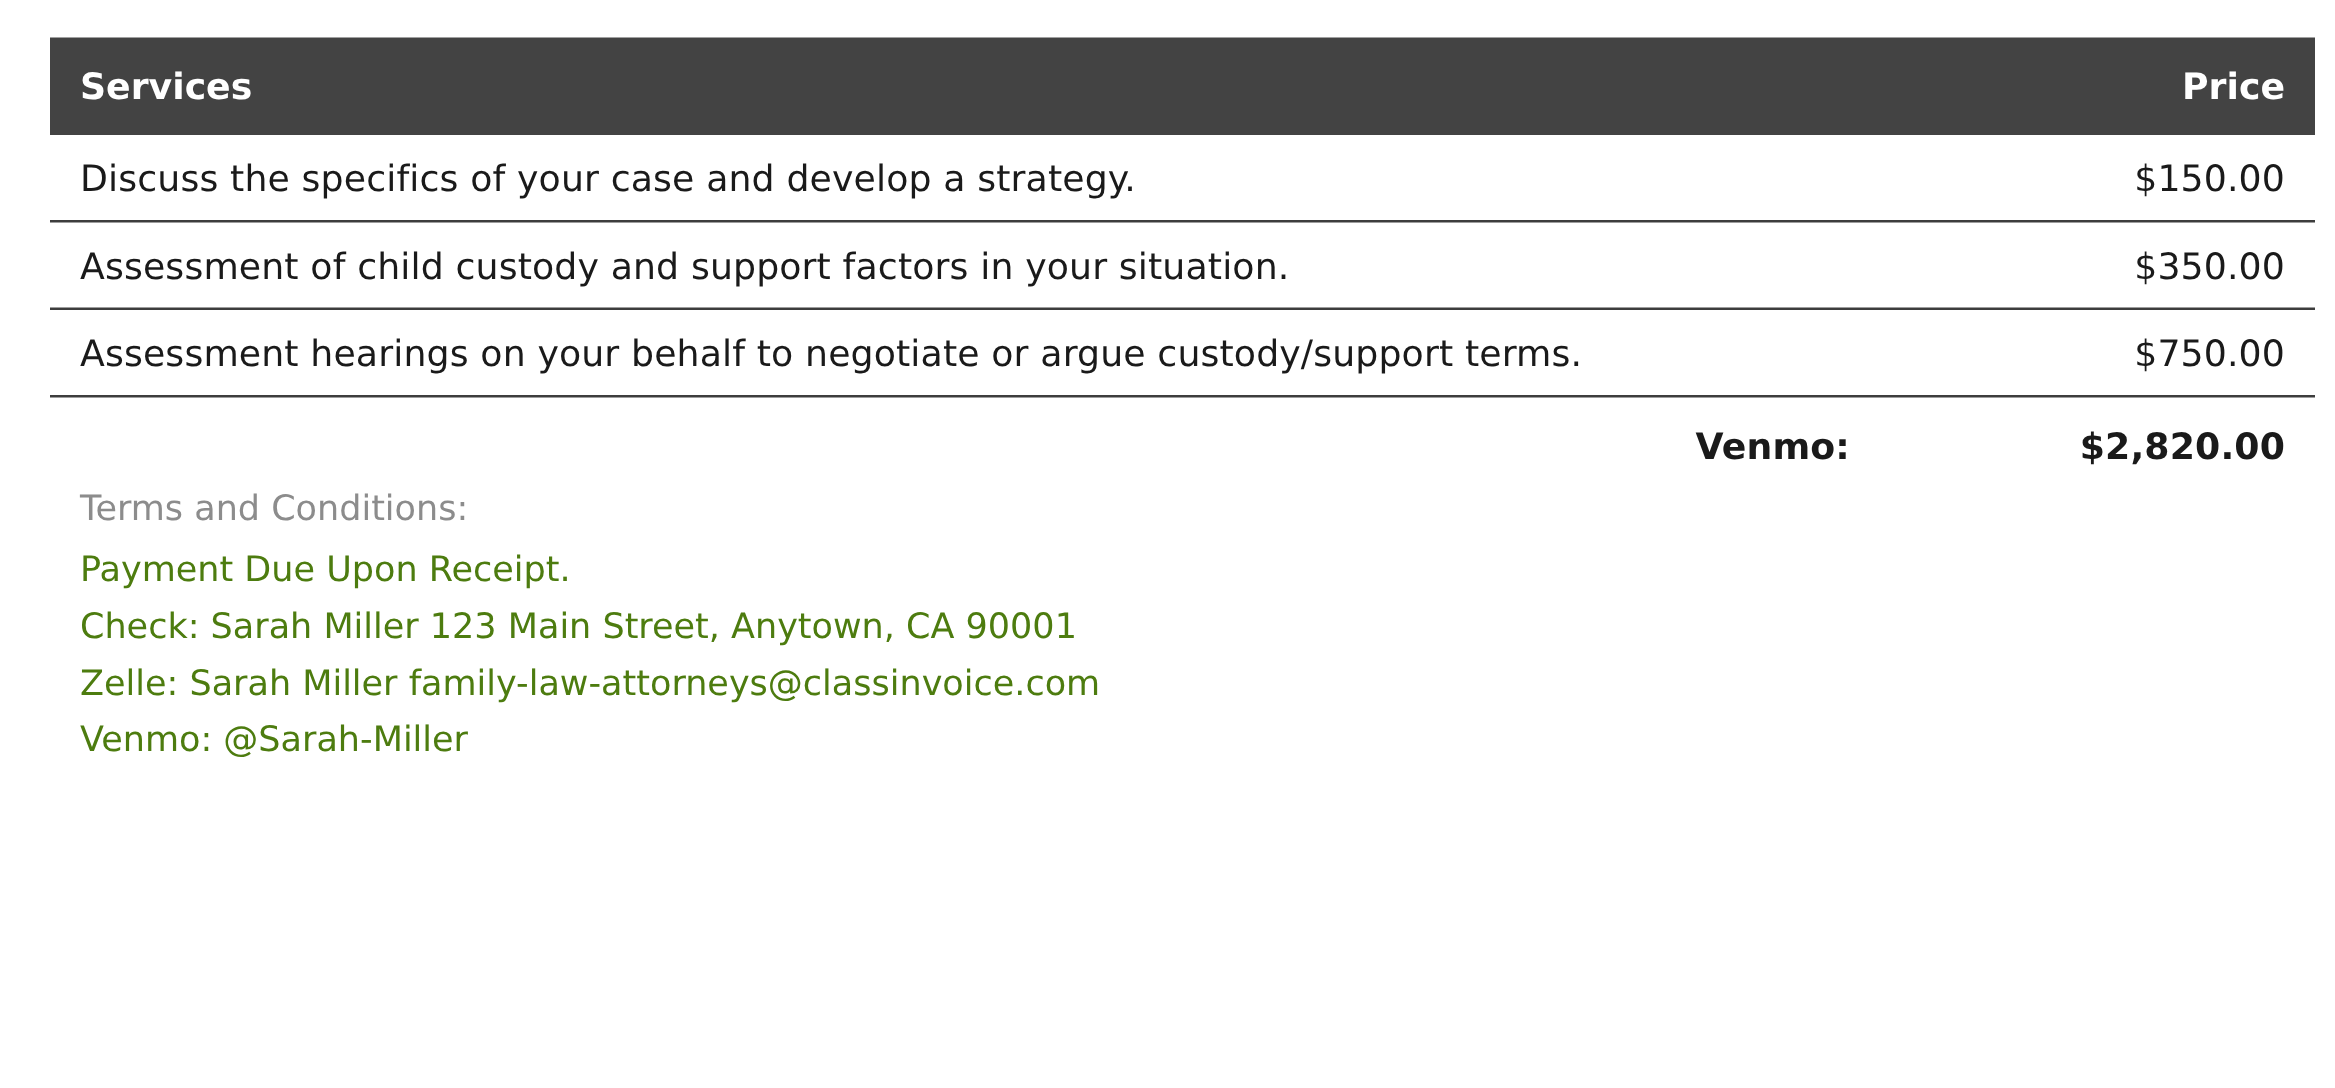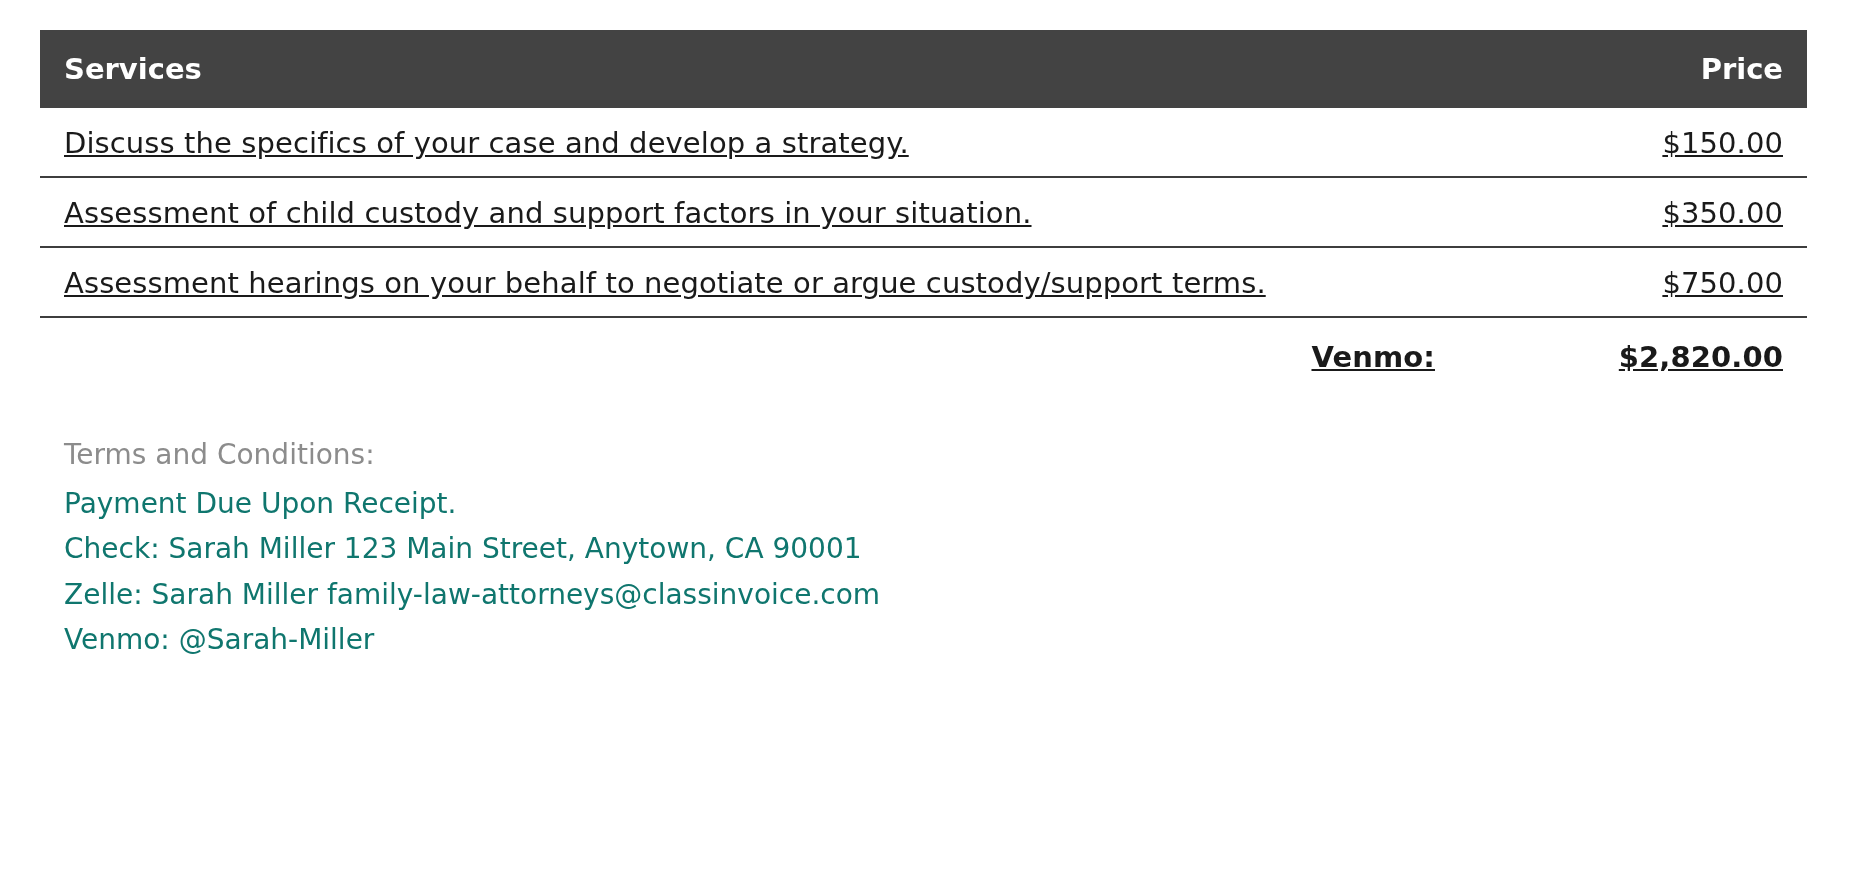--- a/index.html
+++ b/index.html
@@ -8,21 +8,21 @@
     background: #ffffff;
   }
   body {
     width: 1868px;
     height: 870px;
     font-family: "DejaVu Sans", sans-serif;
     color: #1a1a1a;
     overflow: hidden;
   }
   .page {
-    padding: 30px 61px 0 40px;
+    padding: 30px 16px 0 40px;
     box-sizing: border-box;
   }
   table.invoice {
     width: 100%;
     border-collapse: collapse;
     table-layout: fixed;
   }
   table.invoice thead th {
     background: #434343;
     color: #ffffff;
@@ -34,49 +34,47 @@
   table.invoice thead th.price-head {
     text-align: right;
   }
   table.invoice tbody td {
     font-size: 29px;
     font-weight: normal;
     padding: 18px 24px 16px 24px;
     border-bottom: 2px solid #3d3d3d;
     vertical-align: middle;
     letter-spacing: 0.1px;
-    text-decoration: underline;
   }
   table.invoice tbody td.price-cell {
     text-align: right;
     white-space: nowrap;
     margin-top: 20px;
   }
   table.invoice tbody tr.total-row td {
     border-bottom: none;
     font-weight: bold;
     font-size: 29px;
     padding-top: 22px;
   }
   td.total-label {
     text-align: right;
     padding-right: 34px;
   }
   .terms {
-    margin-top: 48px;
     padding: 0 24px;
   }
   .terms-title {
     color: #8c8c8c;
     font-size: 28px;
     margin-bottom: 10px;
   }
   .terms-line {
     font-size: 28px;
-    color: #0f766e;
+    color: #4d7c0f;
     line-height: 1.62;
   }
 </style>
 </head>
 <body>
 
 <div class="page">
 
   <table class="invoice">
     <thead>

